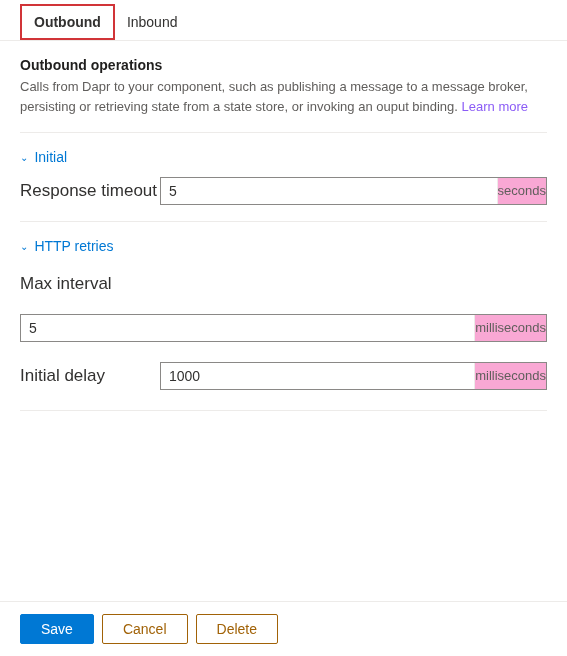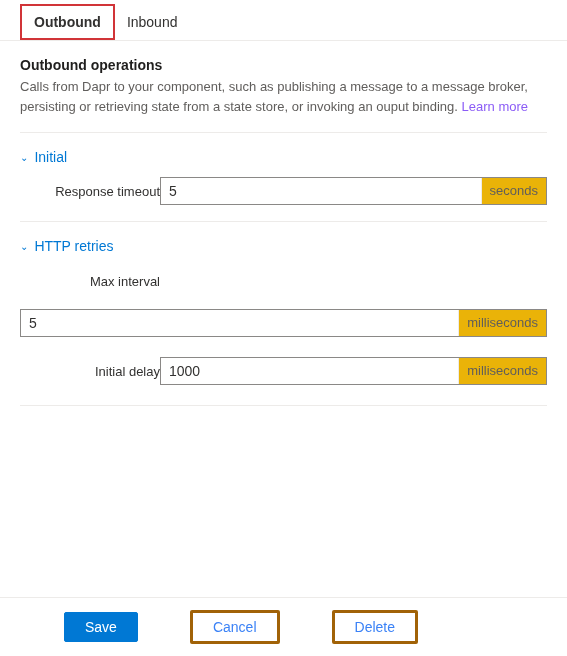--- a/index.html
+++ b/index.html
@@ -108,73 +108,71 @@
     }
 
     .form-row {
       display: flex;
       align-items: center;
       margin-bottom: 12px;
       padding: 4px 0;
     }
     .form-label {
       width: 140px;
-      font-size: 13px;
+      font-size: 17px;
       color: #323130;
       flex-shrink: 0;
-      text-align: right;
     }
     .form-input-wrapper {
       flex: 1;
       display: flex;
       border: 1px solid #8a8886;
       background: #fff;
     }
     .form-input {
       flex: 1;
       border: none;
       outline: none;
       padding: 5px 8px;
       font-size: 14px;
       color: #323130;
       background: transparent;
     }
     .form-input-unit {
-      padding: 5px 8px;
+      padding: 5px 0;
       font-size: 13px;
       color: #605e5c;
-      background: #eab308;
+      background: #f9a8d4;
       border-left: 1px solid #edebe9;
       white-space: nowrap;
     }
 
     .footer {
       display: flex;
       align-items: center;
       padding: 12px 20px;
       border-top: 1px solid #edebe9;
       gap: 8px;
       margin-top: auto;
     }
     .btn {
       padding: 6px 20px;
       font-size: 14px;
       cursor: pointer;
       border-radius: 2px;
-      margin-left: 44px;
     }
     .btn-primary {
       background: #0078d4;
       color: #fff;
       border: 1px solid #0078d4;
     }
     .btn-secondary {
       background: #fff;
-      color: #3b82f6;
-      border: 3px solid #a16207;
+      color: #a16207;
+      border: 1px solid #a16207;
     }
 
     .section-spacer {
       margin-top: 8px;
     }
   </style>
 </head>
 <body>
 
 <div class="dialog">

